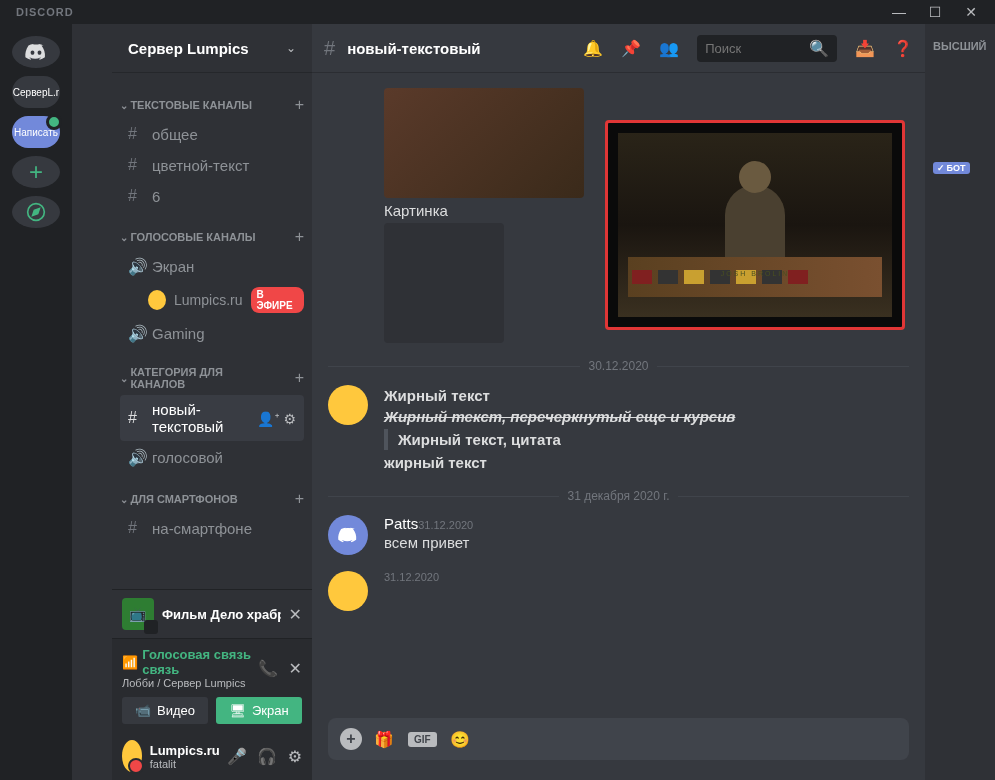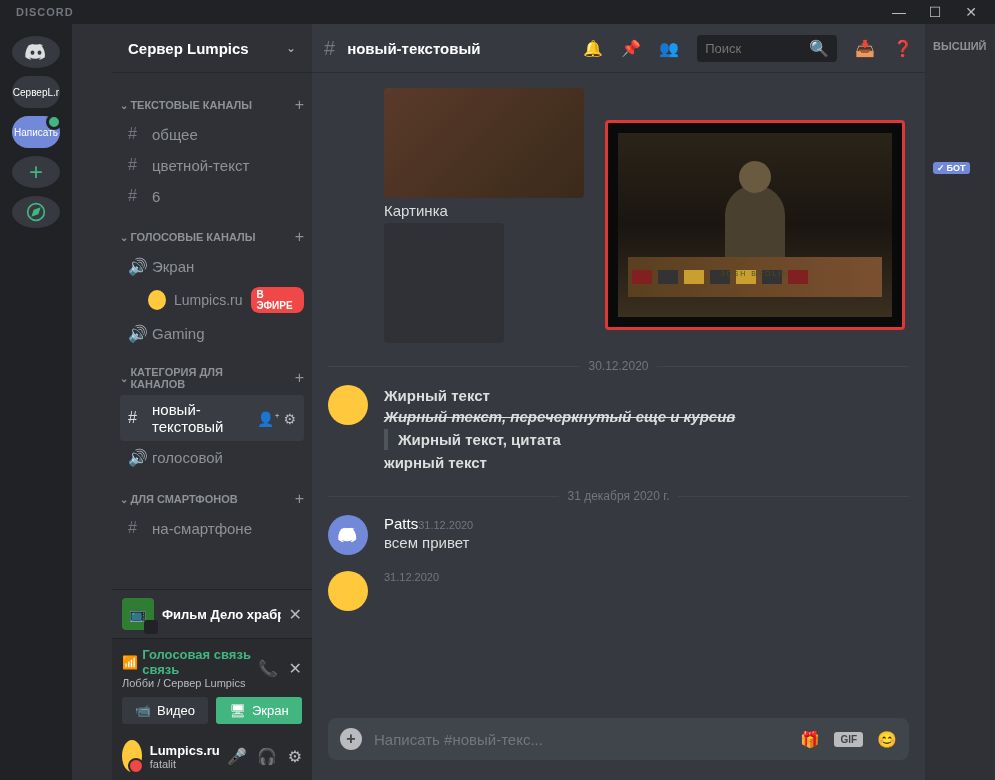--- a/index.html
+++ b/index.html
@@ -286,21 +286,20 @@
           <div class="msg-body">
             <div class="msg-header">
                 <span class="msg-time">31.12.2020</span>
               </div>
           </div>
         </div>
       </div>
       <div class="input-area">
         <div class="input-box">
           <div class="input-plus">+</div>
-          <div class="input-field">Написать #новый-текс...</div>
           <div class="input-icons">
             <span>🎁</span>
             <span class="gif-badge">GIF</span>
             <span>😊</span>
           </div>
         </div>
       </div>
     </div>
     <div class="members">
       <div class="member-role">ВЫСШИЙ - 1</div>

